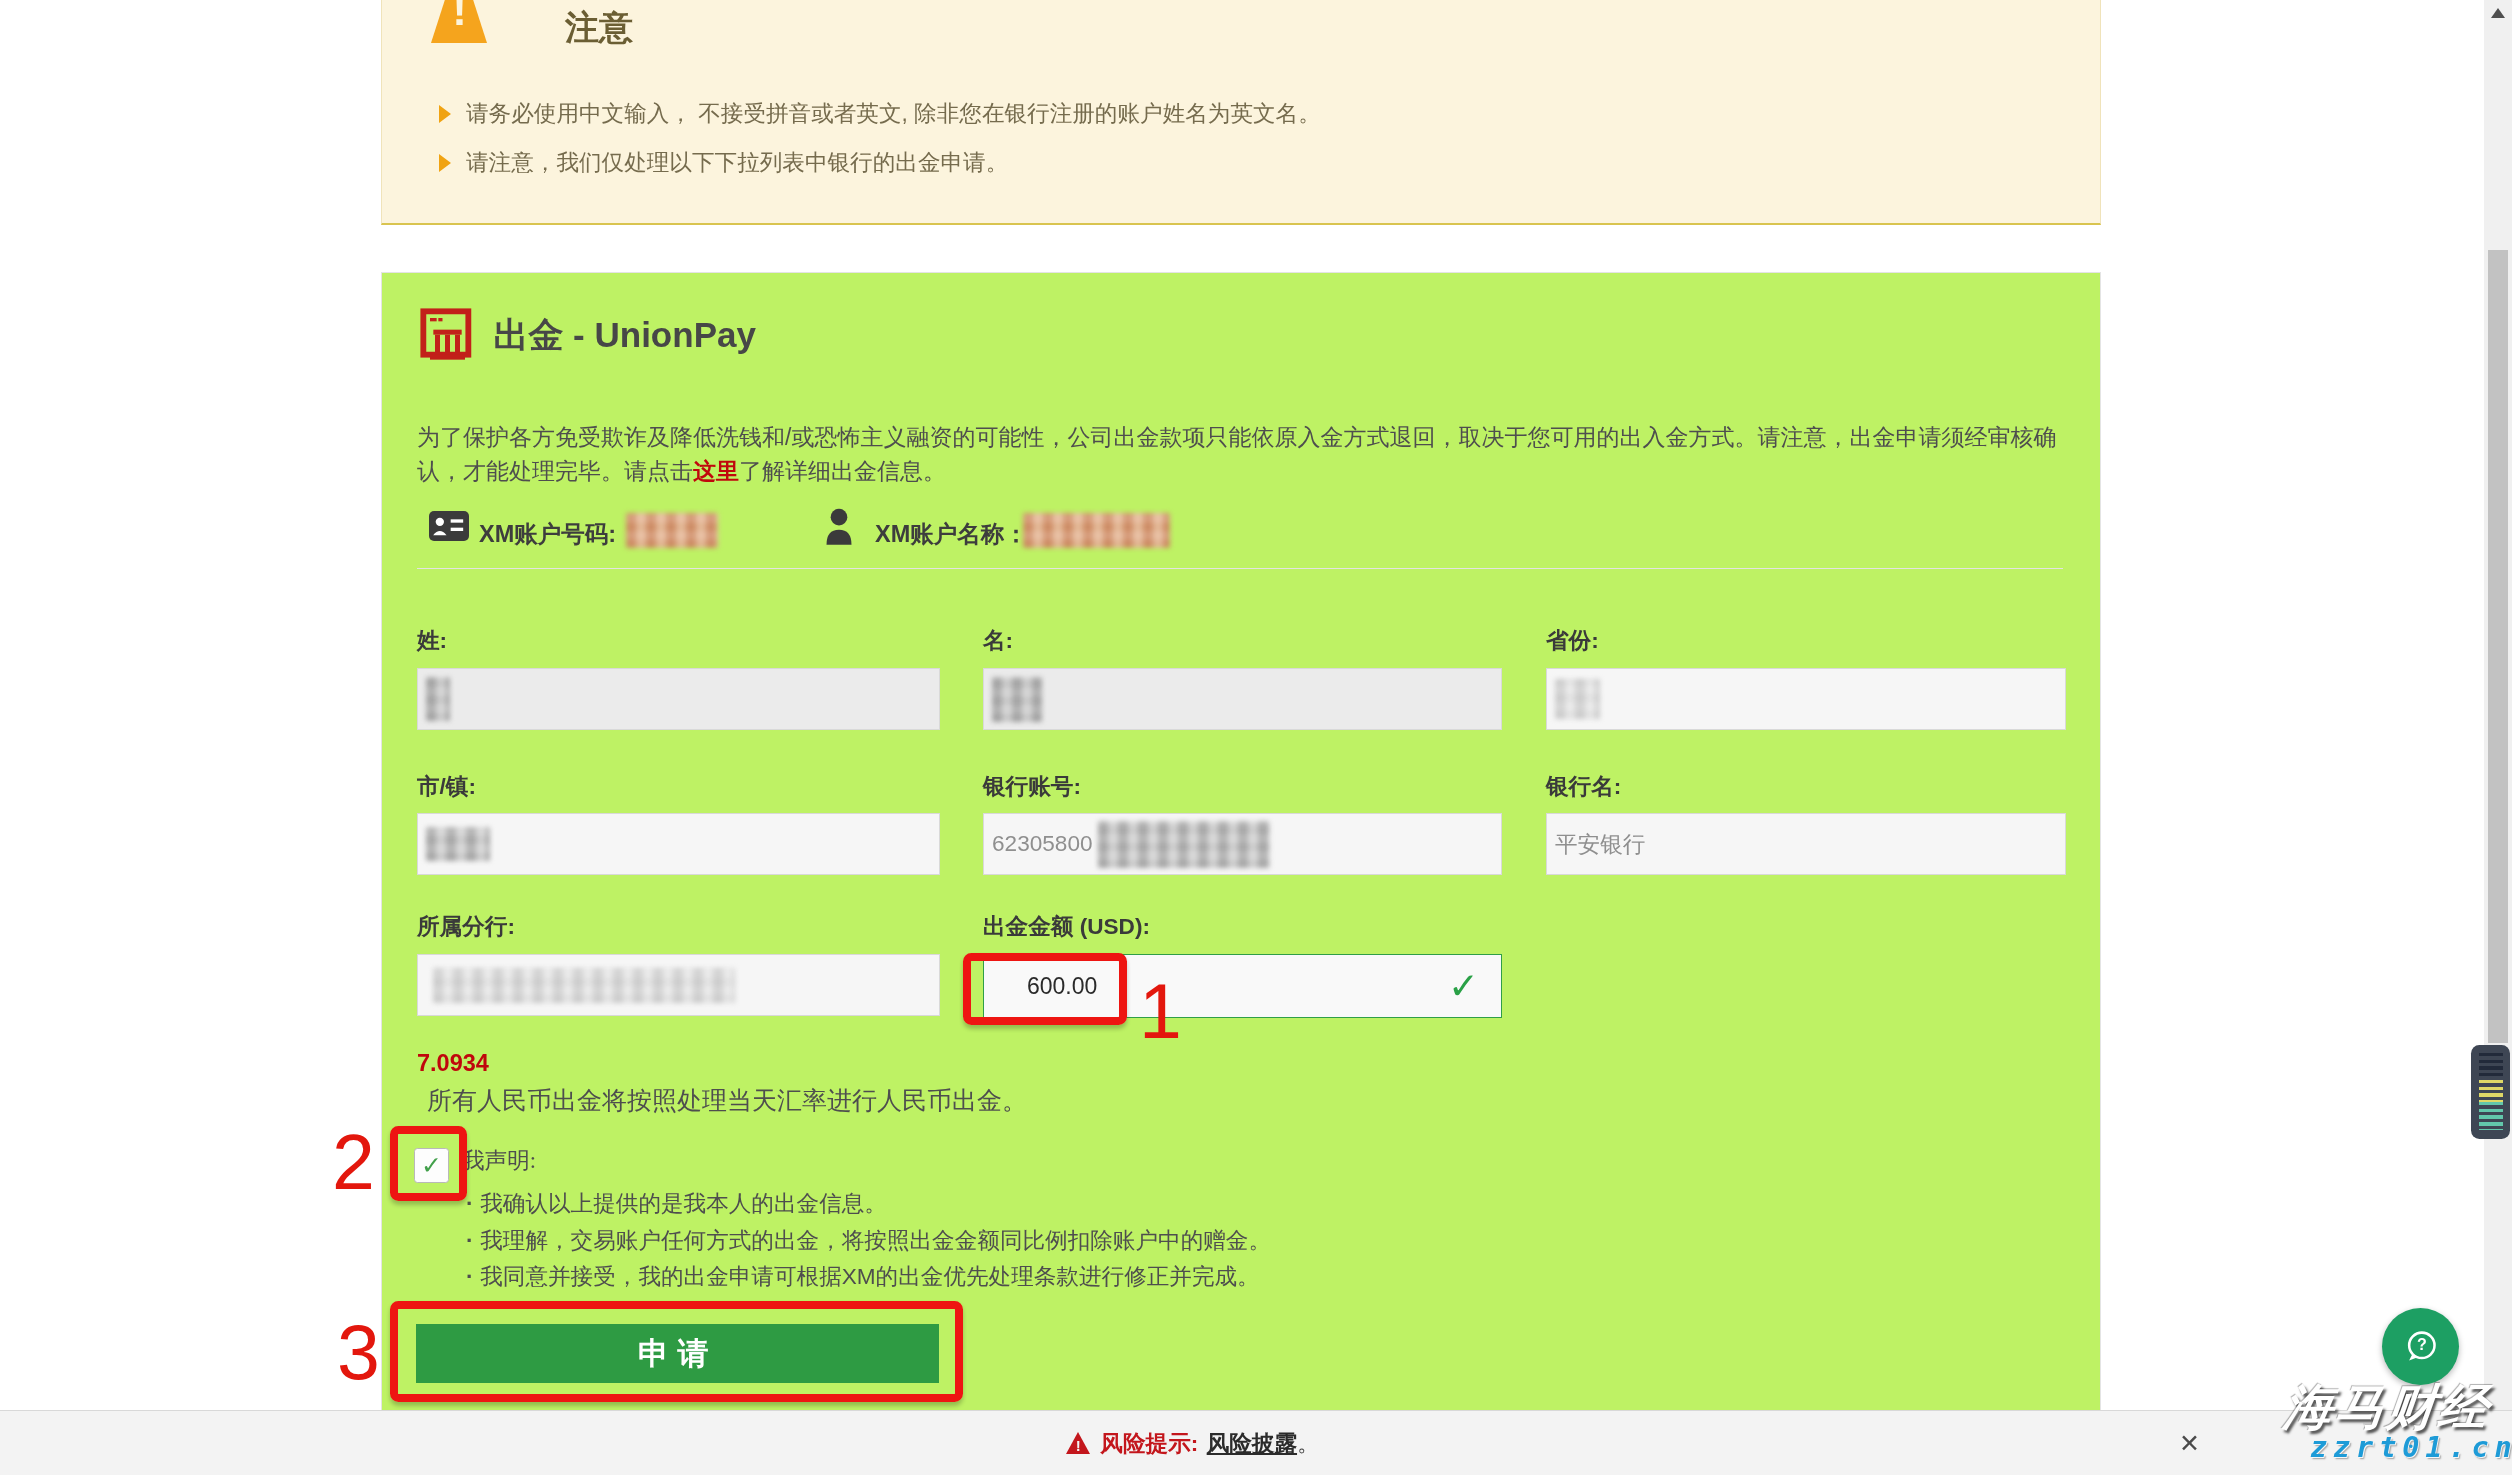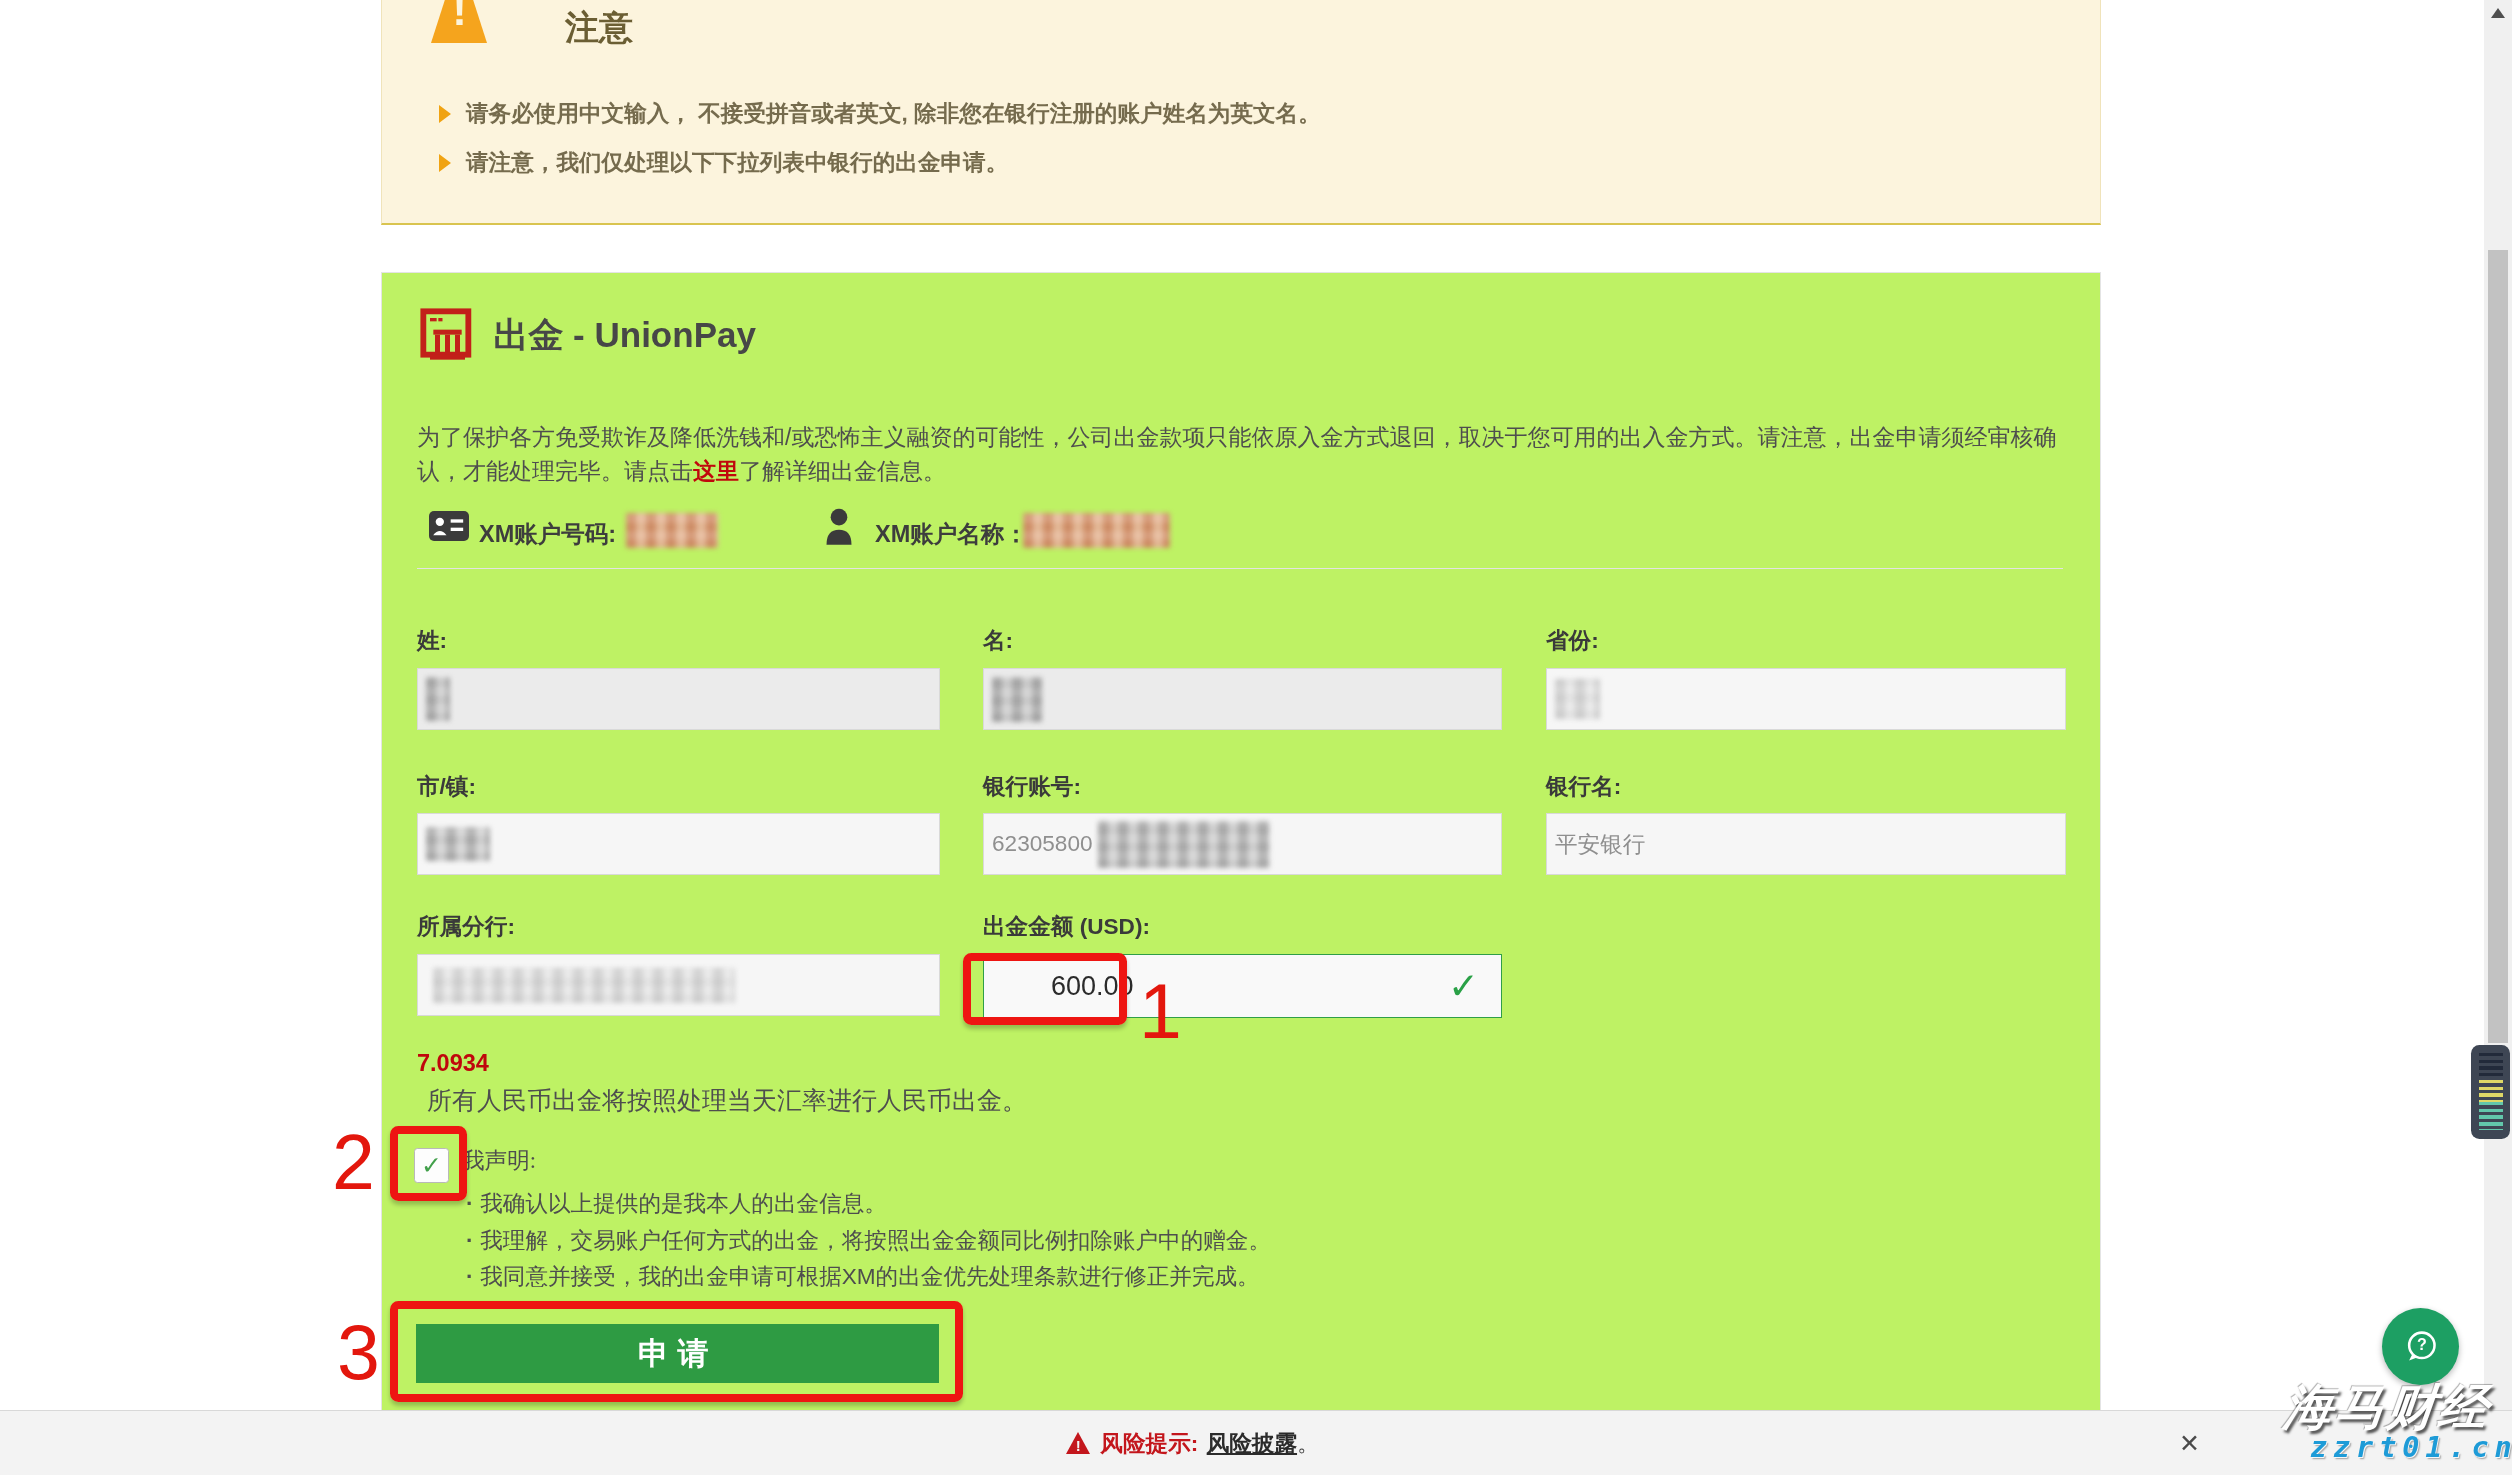--- a/index.html
+++ b/index.html
@@ -14,21 +14,21 @@
     position:absolute;left:381px;top:-35px;width:1720px;height:260px;
     background:#fcf4dd;border:0.8px solid #f0e3ba;border-bottom:2.5px solid #d9c44f;
     box-sizing:border-box;overflow:hidden;
   }
   .warn-tri{position:absolute;left:49px;top:-10px;width:0;height:0;
     border-left:28.5px solid transparent;border-right:28.5px solid transparent;
     border-bottom:87px solid #f5a41d;}
   .warn-tri .bang{position:absolute;left:-6.7px;top:32px;width:13.4px;color:#fcf4dd;
     font-size:44px;font-weight:bold;text-align:center;line-height:44px;}
   .warn-title{position:absolute;left:183px;top:39px;font-size:34px;font-weight:bold;color:#6b5e33;}
-  .warn-item{position:absolute;left:57px;font-size:22.6px;color:#756b4d;display:flex;align-items:center;font-weight:bold;}
+  .warn-item{position:absolute;left:57px;font-size:22.6px;color:#756b4d;display:flex;align-items:center;}
   .warn-item .marker{width:0;height:0;border-top:9.2px solid transparent;border-bottom:9.2px solid transparent;
     border-left:12.6px solid #f0a312;margin-right:15px;flex:none;}
   
   .card{position:absolute;left:381px;top:272px;width:1720px;height:1141px;
     background:#bef264;border:0.8px solid #e4e4e4;box-sizing:border-box;}
   .card-head{position:absolute;left:38px;top:35px;display:flex;align-items:center;}
   .card-head .bank-ic{width:55px;height:55px;flex:none;}
   .card-title{font-size:35px;font-weight:bold;color:#474747;margin-left:18.4px;}
   .intro{position:absolute;left:35px;top:147px;width:1671px;font-size:23px;color:#4e4e4e;line-height:34px;}
   .intro .redlink{color:#c0070c;font-weight:bold;cursor:pointer;}
@@ -41,21 +41,21 @@
   .xm-row .blur2{position:absolute;left:641px;top:6.7px;width:147px;height:35px;}
   .divider{position:absolute;left:35px;right:37px;top:295px;border-top:1.7px solid #e3e3e3;}
   .lbl{position:absolute;font-size:22.6px;font-weight:bold;color:#3a3a3a;}
   .fld{position:absolute;height:62px;background:#f6f6f6;border:0.8px solid #d9d9d9;
     box-sizing:border-box;display:flex;align-items:center;padding-left:8px;}
   .fld.dark{background:#ebebeb;}
   .fld .val{font-size:22.6px;color:#8f8f8f;}
   .c1{left:35px;width:523px;} .c2{left:601px;width:519px;} .c3{left:1164px;width:520px;}
   .amount-fld{position:absolute;left:601px;top:681px;width:519px;height:64px;background:#f9f9f9;
     border:1.7px solid #2f9e48;box-sizing:border-box;display:flex;align-items:center;}
-  .amount-fld .amt{margin-left:67px;font-size:27px;color:#2b2b2b;}
+  .amount-fld .amt{margin-left:43px;font-size:23px;color:#2b2b2b;}
   .amount-fld .ok{position:absolute;right:22px;top:10px;font-size:37px;color:#2aa147;font-weight:bold;}
   .rate{position:absolute;left:35px;top:777px;font-size:23.5px;font-weight:bold;color:#c0070c;}
   .rate-note{position:absolute;left:45px;top:811px;font-size:25px;color:#4e4e4e;text-align:right;}
   .chkbox{position:absolute;left:32px;top:875px;width:35px;height:35px;background:#fdfdfd;
     border:0.8px solid #b9b9b9;border-radius:3.4px;box-sizing:border-box;
     display:flex;align-items:center;justify-content:center;font-size:25px;color:#42a04b;}
   .decl-label{position:absolute;left:80px;top:872px;font-size:22.6px;color:#4e4e4e;font-family:Liberation Serif, serif;}
   .decl-item{position:absolute;left:84px;font-size:22.6px;color:#4e4e4e;}
   .decl-item::before{content:"·";margin-right:6.7px;font-weight:bold;}
   .apply-btn{position:absolute;left:34px;top:1051px;width:523px;height:59px;background:#2e9b43;

